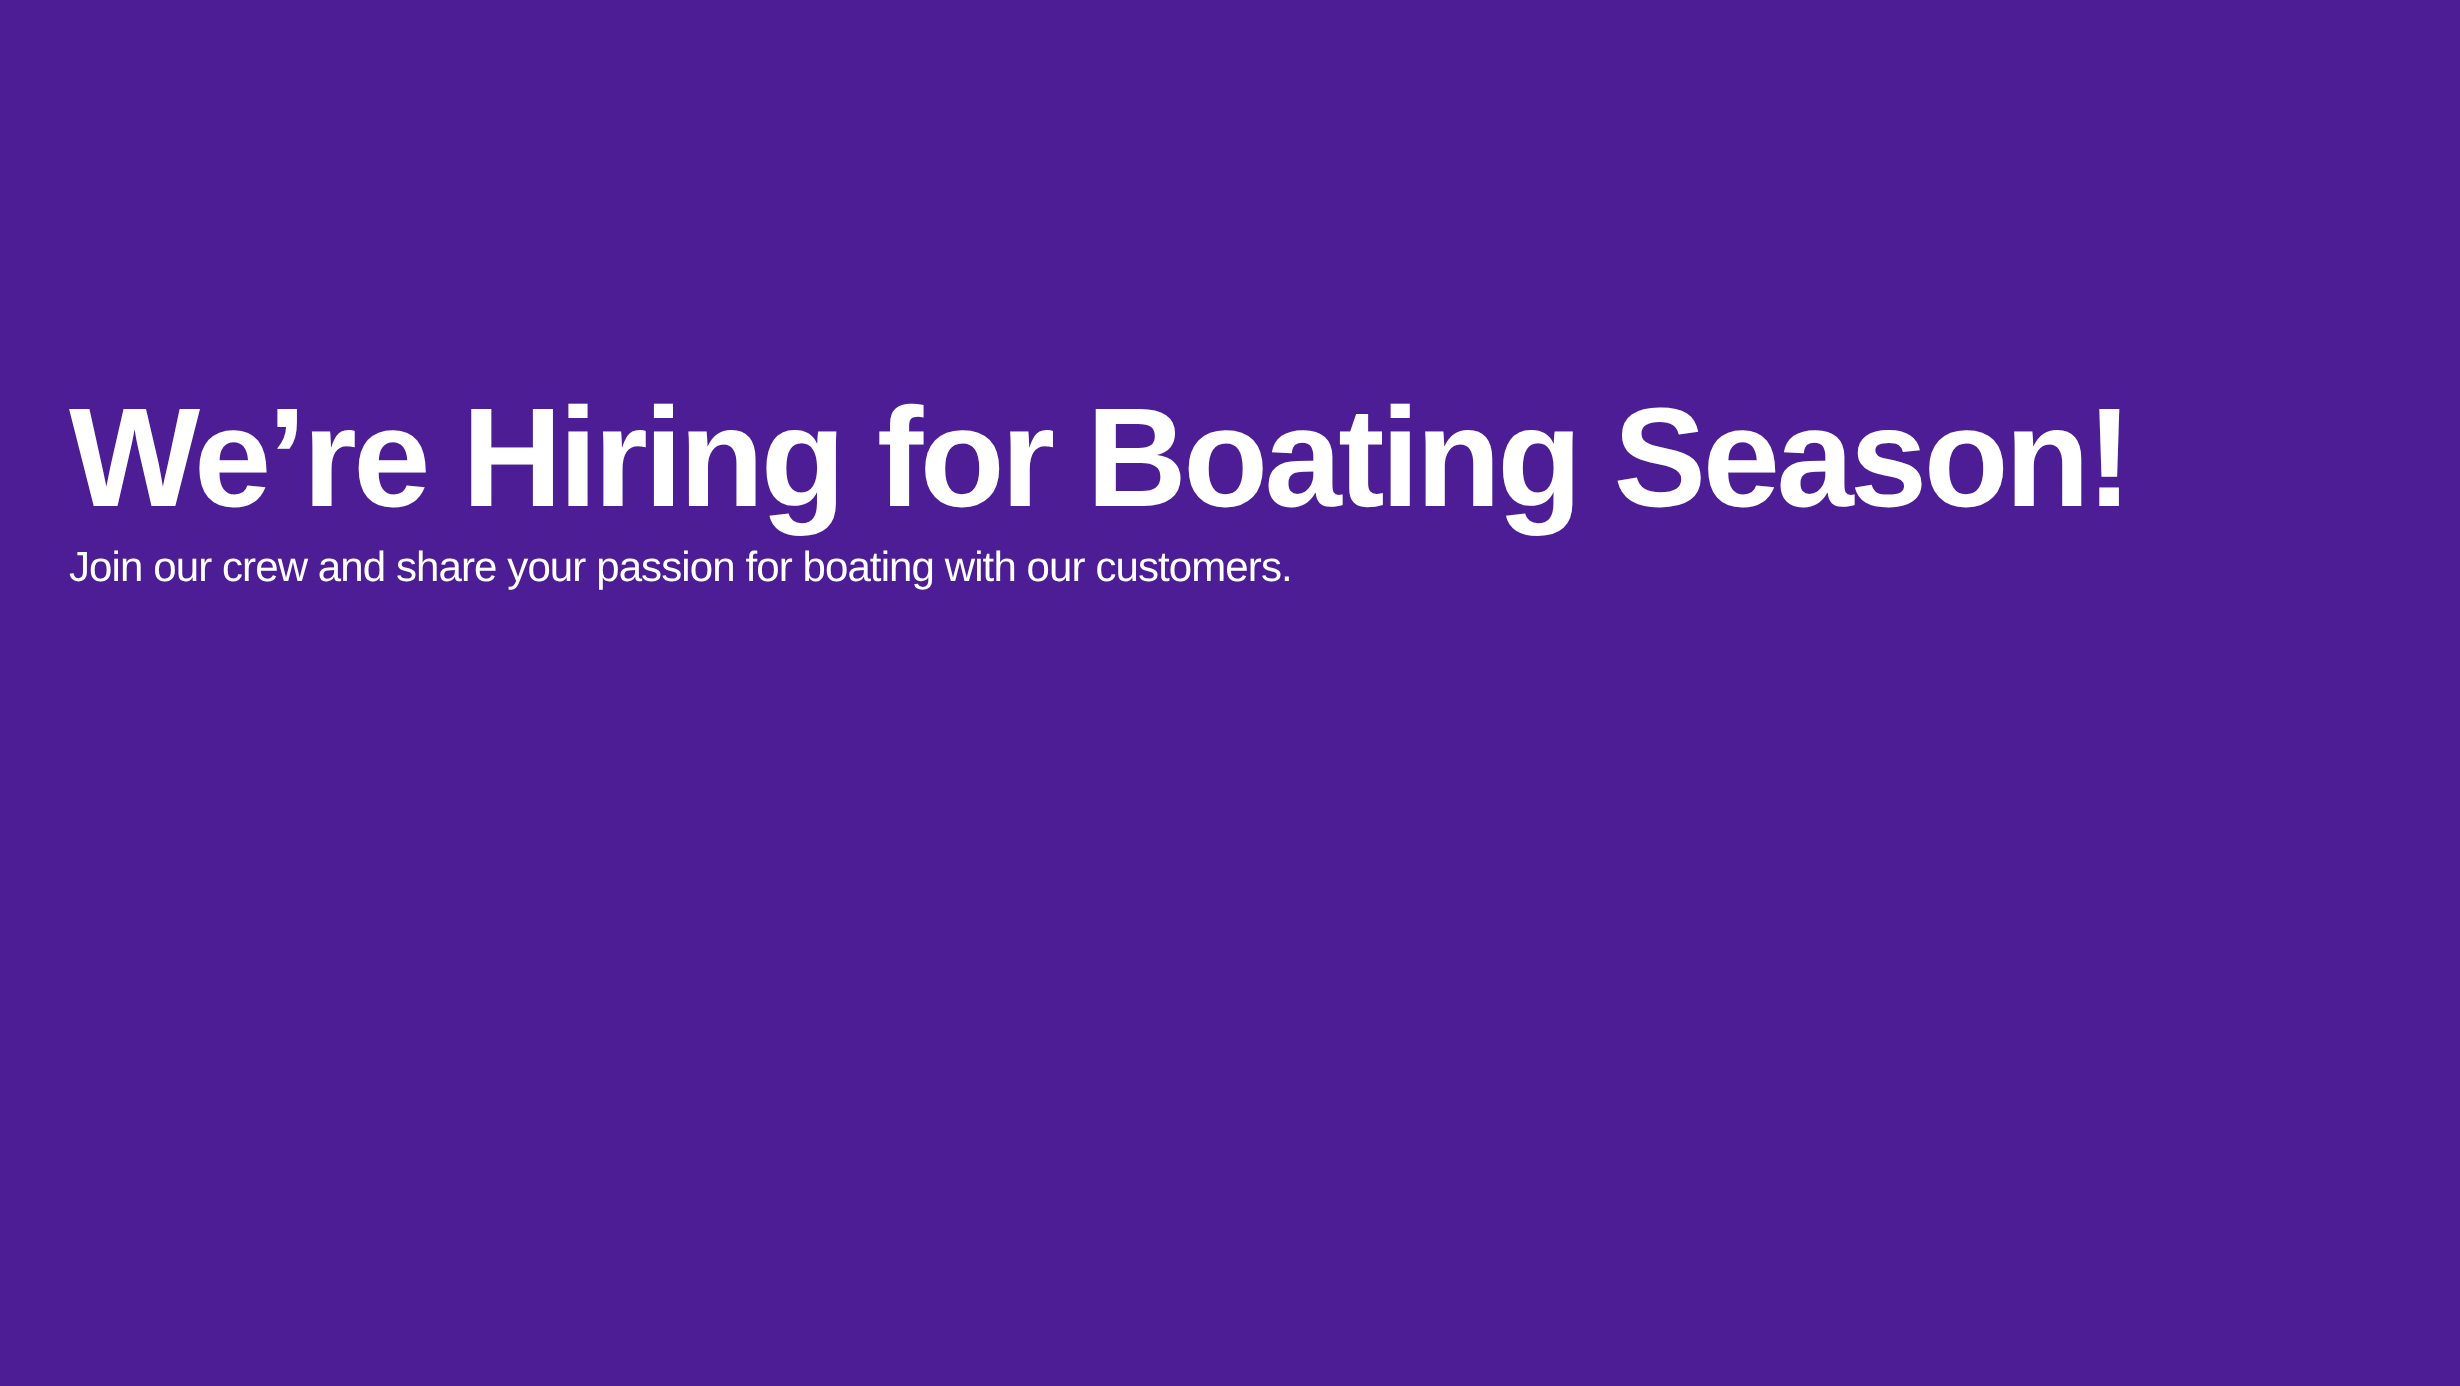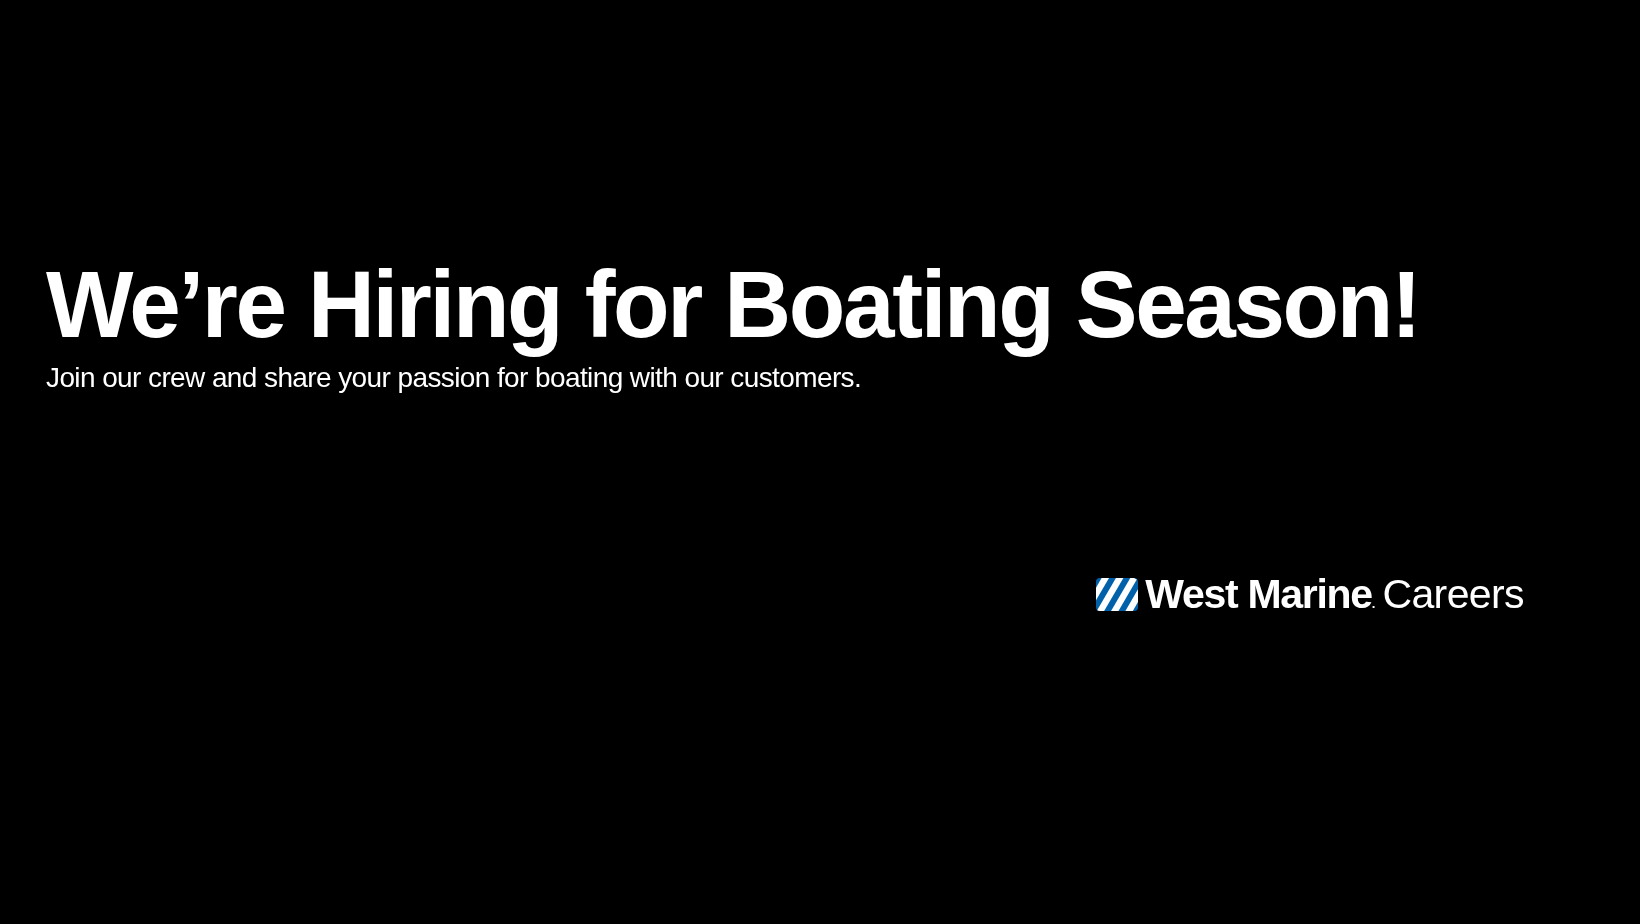--- a/index.html
+++ b/index.html
@@ -13,21 +13,21 @@
     height: 924px;
     overflow: hidden;
     font-family: "Liberation Sans", sans-serif;
     background: #0061aa;
   }
 
   #banner {
     position: relative;
     width: 1640px;
     height: 924px;
-    background: #000000;
+    background: #4c1d95;
     overflow: hidden;
   }
 
   
   #text-block {
     position: absolute;
     left: 46px;
     top: 258px;
     width: 1480px;
   }
@@ -116,40 +116,14 @@
 </head>
 <body>
 
 <div id="banner">
 
   <div id="text-block">
     <h1 id="headline">We’re Hiring for Boating Season!</h1>
     <p id="subheadline">Join our crew and share your passion for boating with our customers.</p>
   </div>
 
-  <div id="logo-lockup">
-
-    <svg id="logo-mark" viewBox="0 0 42 33" aria-hidden="true">
-      <defs>
-        <clipPath id="markClip">
-          <rect x="0" y="0" width="42" height="33" rx="4" ry="4"></rect>
-        </clipPath>
-      </defs>
-      <g clip-path="url(#markClip)">
-        <rect x="0" y="0" width="42" height="33" fill="#0061aa"></rect>
-        <g stroke="#ffffff" stroke-width="6.4" stroke-linecap="butt">
-          <line x1="-14" y1="40" x2="14" y2="-8"></line>
-          <line x1="-2" y1="44" x2="26" y2="-4"></line>
-          <line x1="10" y1="48" x2="38" y2="0"></line>
-          <line x1="22" y1="52" x2="50" y2="4"></line>
-        </g>
-      </g>
-    </svg>
-
-    <div id="logo-wordmark">
-      <span class="wm-brand">West Marine</span>
-      <span class="wm-reg">.</span>
-      <span class="wm-careers">Careers</span>
-    </div>
-
-  </div>
 
 </div>
 
 </body></html>

